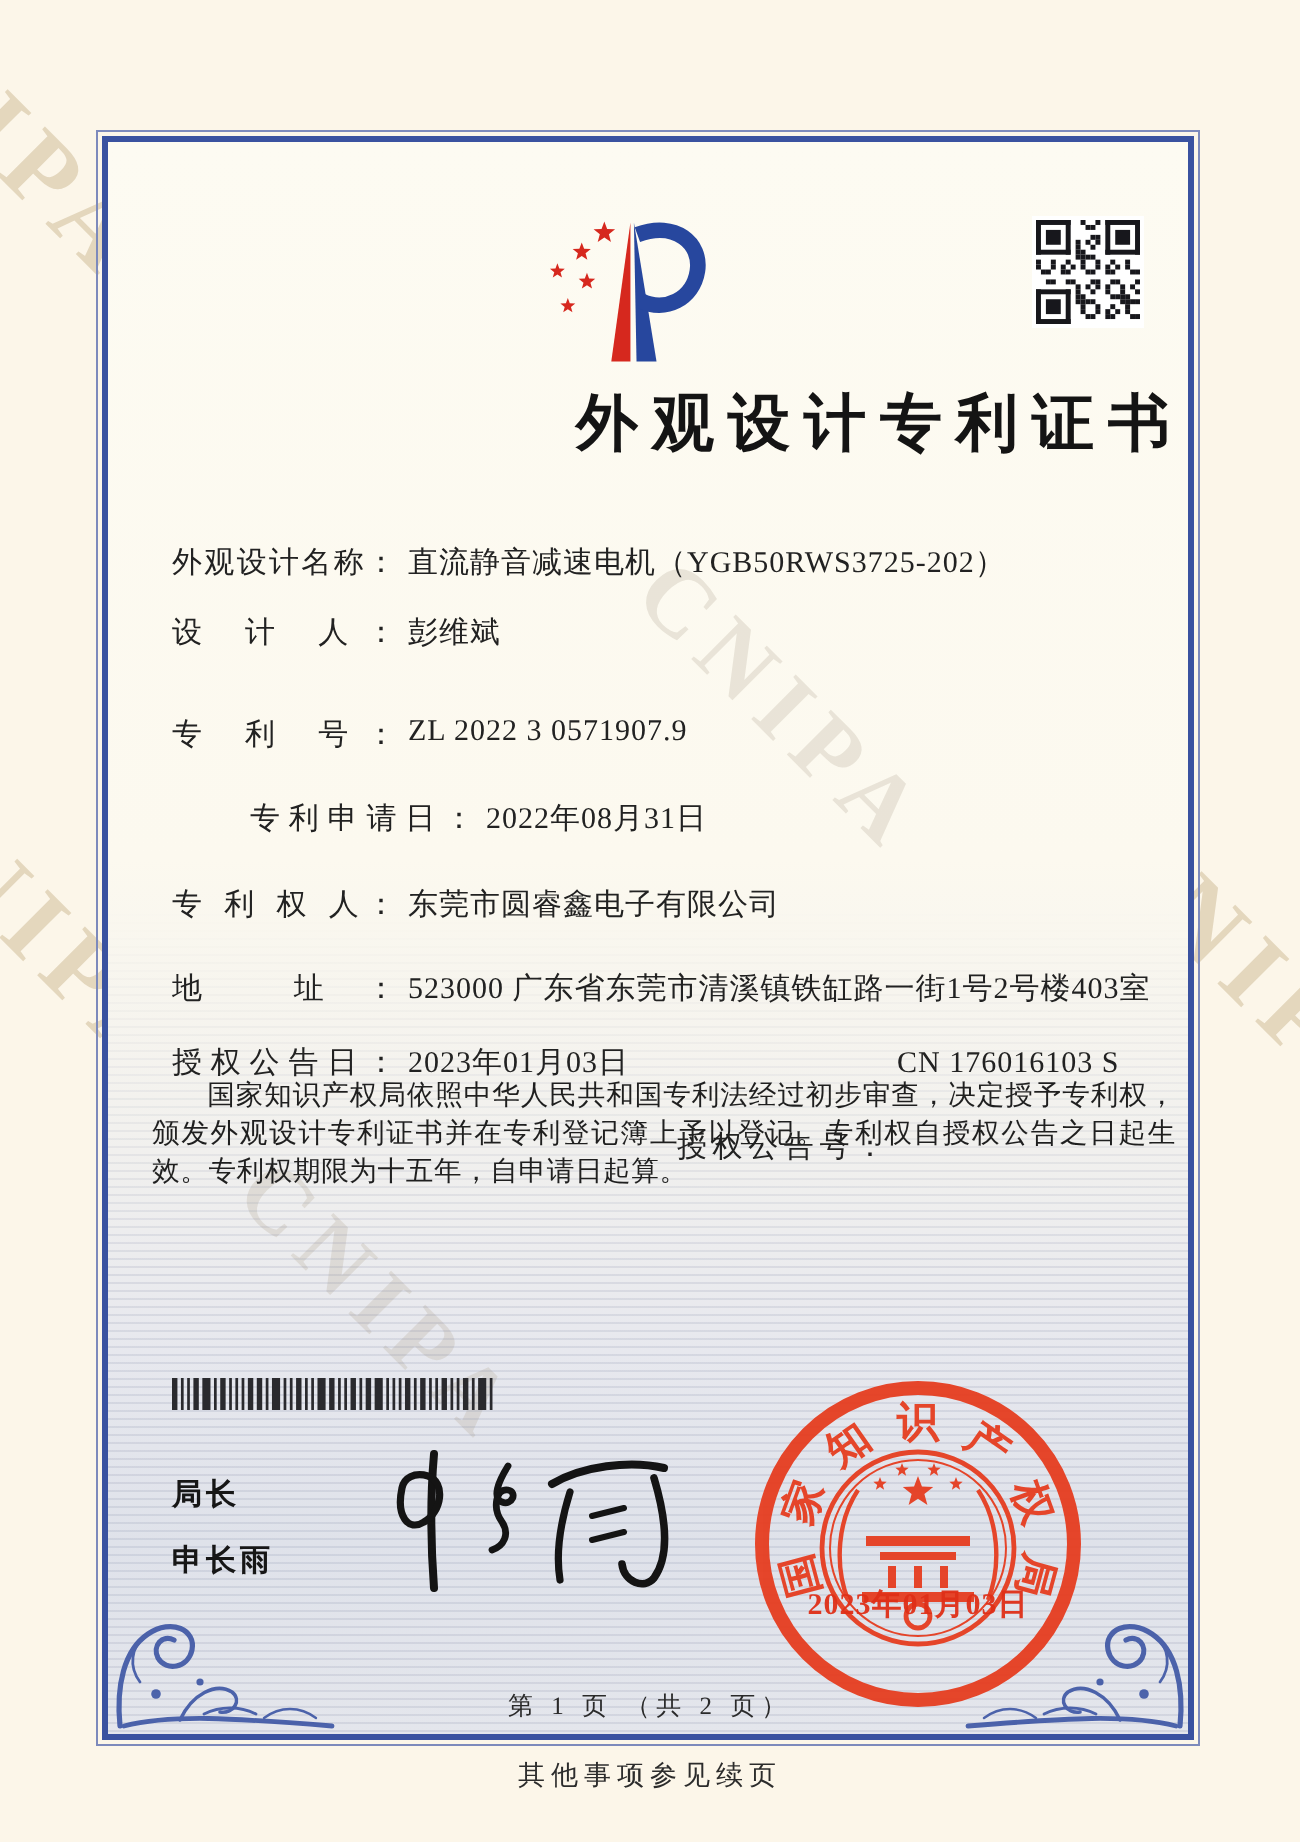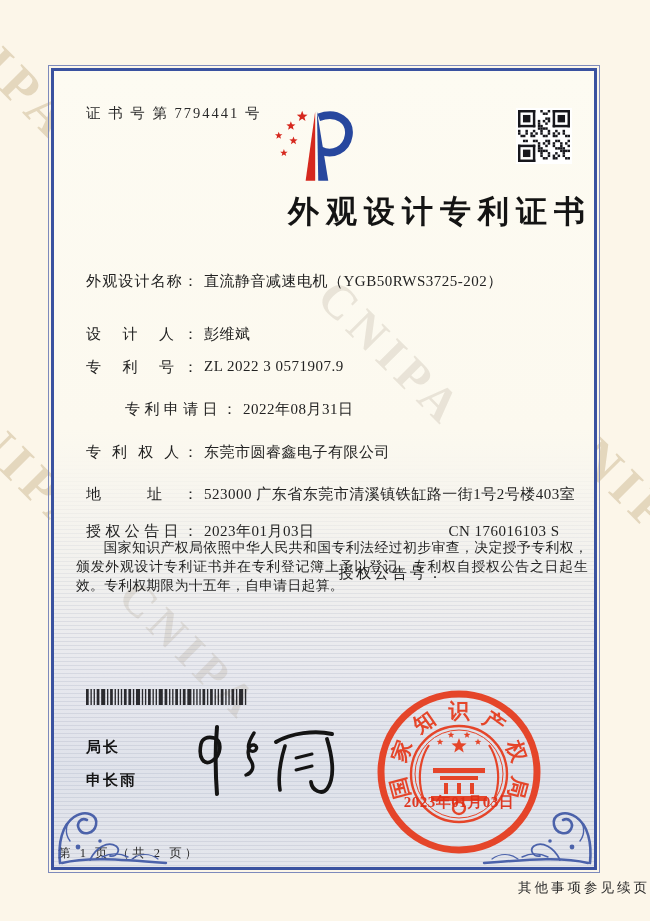--- a/index.html
+++ b/index.html
@@ -63,46 +63,45 @@
   .seal{position:absolute;left:316px;top:612px;width:170px;height:170px;z-index:3;}
   .seal text{font-family:"Liberation Serif","DejaVu Serif",serif;font-weight:700;font-size:21px;fill:#e63a1c;}
   .seal-date{
     position:absolute;left:316px;top:718px;width:170px;text-align:center;z-index:4;
     font-size:15px;font-weight:700;color:#df2f18;letter-spacing:0.5px;opacity:0.95;
   }
   .flourish{position:absolute;bottom:0px;width:112px;height:82px;z-index:1;}
   .flourish.fl-left{left:-2px;}
   .flourish.fl-right{right:-2px;transform:scaleX(-1);}
   .page-num{
-    position:absolute;left:0;top:770px;width:100%;
+    position:absolute;left:0;top:770px;width:100%;text-align:center;
     font-size:12.5px;color:#2a2a2a;letter-spacing:3px;
   }
   .continuation{
-    position:absolute;left:0;top:879px;width:100%;text-align:right;
+    position:absolute;left:0;top:879px;width:100%;text-align:center;
     font-size:13.5px;color:#2c2c2c;letter-spacing:3px;
   }
 </style>
 </head>
 <body>
 
 <div class="wm wm-margin" style="left:-52px;top:-28px;">CNIPA</div>
 <div class="wm wm-margin" style="left:577px;top:395px;">CNIPA</div>
 <div class="wm wm-margin" style="left:-32px;top:372px;">CNIPA</div>
 
 <div class="sheet">
   <div class="sheet-inner">
 
     <div class="wm wm-inside" style="left:292px;top:198px;font-size:48px;">CNIPA</div>
     <div class="wm wm-inside" style="left:92px;top:498px;font-size:46px;">CNIPA</div>
 
     <div class="guilloche"></div>
 
     <div class="content">
 
-      <div class="cert-no">证 书 号 第 7794441 号</div>
 
       <svg class="logo" viewBox="0 0 100 92">
         <g id="logo-stars">
             <polygon points="41.00,5.50 42.60,9.79 47.18,9.99 43.60,12.84 44.82,17.26 41.00,14.73 37.18,17.26 38.40,12.84 34.82,9.99 39.40,9.79" fill="#d6281e" stroke="none"></polygon>
             <polygon points="28.00,17.50 29.36,21.13 33.23,21.30 30.20,23.71 31.23,27.45 28.00,25.31 24.77,27.45 25.80,23.71 22.77,21.30 26.64,21.13" fill="#d6281e" stroke="none"></polygon>
             <polygon points="14.00,29.50 15.11,32.47 18.28,32.61 15.80,34.58 16.65,37.64 14.00,35.89 11.35,37.64 12.20,34.58 9.72,32.61 12.89,32.47" fill="#d6281e" stroke="none"></polygon>
             <polygon points="31.00,35.00 32.23,38.30 35.76,38.45 33.00,40.65 33.94,44.05 31.00,42.10 28.06,44.05 29.00,40.65 26.24,38.45 29.77,38.30" fill="#d6281e" stroke="none"></polygon>
             <polygon points="20.00,49.50 21.11,52.47 24.28,52.61 21.80,54.58 22.65,57.64 20.00,55.89 17.35,57.64 18.20,54.58 15.72,52.61 18.89,52.47" fill="#d6281e" stroke="none"></polygon>
           </g>
         <path d="M56,6 L45,86 L56,86 Z" fill="#d6281e"></path>
@@ -219,21 +218,21 @@
           <rect x="20" y="16" width="1" height="1" fill="#17171c"></rect>
           <rect x="20" y="19" width="1" height="1" fill="#17171c"></rect>
         </svg>
 
       <div class="title">外观设计专利证书</div>
 
       <div class="fields">
         <div class="frow" style="top:0;">
           <span class="flabel">外观设计名称：</span><span class="fvalue">直流静音减速电机（YGB50RWS3725-202）</span>
         </div>
-        <div class="frow" style="top:53px;">
+        <div class="frow" style="top:35px;">
           <span class="flabel">设 计 人：</span><span class="fvalue">彭维斌</span>
         </div>
         <div class="frow" style="top:86px;">
           <span class="flabel">专 利 号：</span><span class="fvalue">ZL 2022 3 0571907.9</span>
         </div>
         <div class="frow" style="top:128px;margin-left:39px;">
           <span class="flabel">专利申请日：</span><span class="fvalue">2022年08月31日</span>
         </div>
         <div class="frow" style="top:171px;">
           <span class="flabel">专 利 权 人：</span><span class="fvalue">东莞市圆睿鑫电子有限公司</span>

